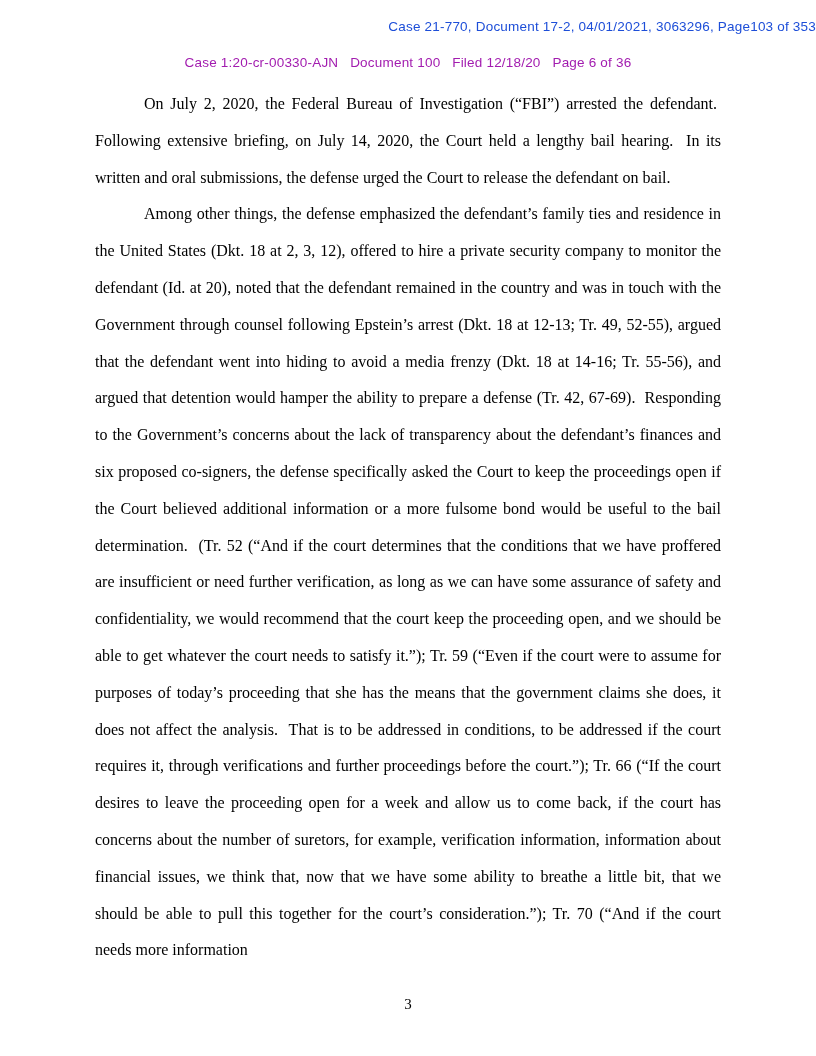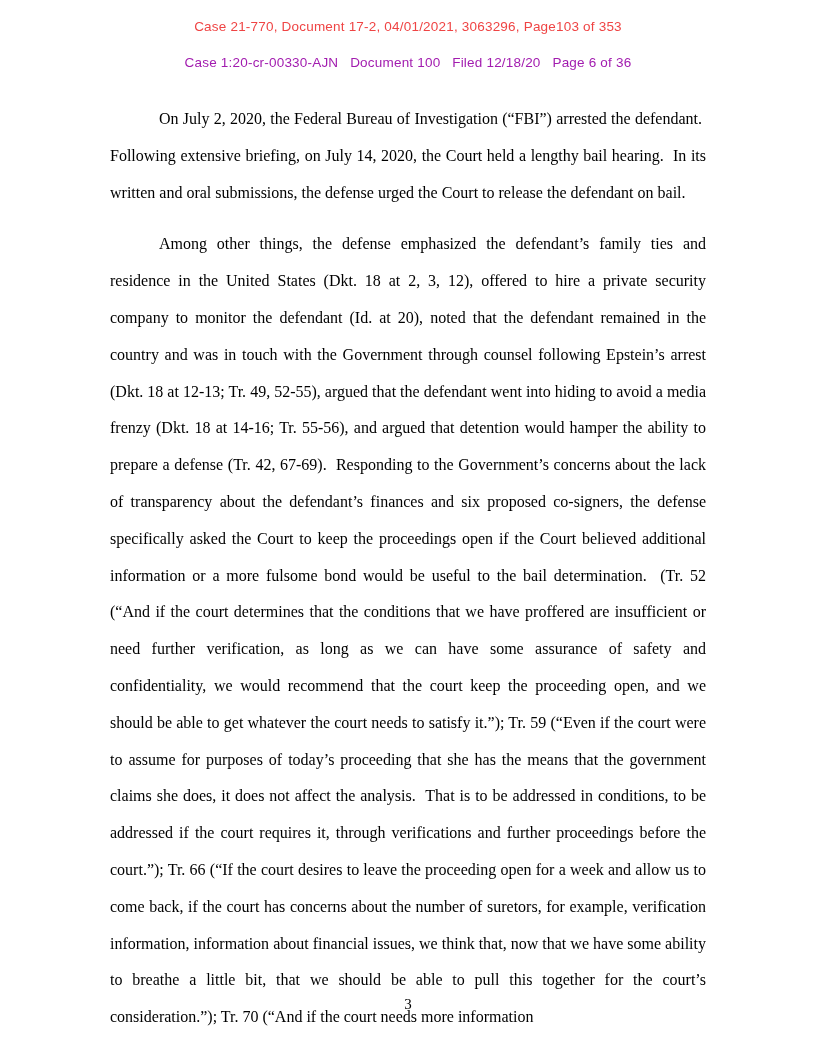--- a/index.html
+++ b/index.html
@@ -22,32 +22,32 @@
     right: 0;
     top: 18px;
     text-align: center;
     font-family: "Liberation Sans", sans-serif;
     font-size: 13.5px;
     letter-spacing: 0.2px;
     white-space: pre;
     line-height: 18px;
   }
   .stamp.blue { color: #a21caf; z-index: 1; margin-top: 36px; }
-  .stamp.red  { color: #ef4444; z-index: 2; }
+  .stamp.red  { color: #1d4ed8; z-index: 2; text-align: right; }
   .doc-body {
     position: absolute;
     left: 95px;
     top: 86px;
     width: 626px;
     font-size: 16px;
     line-height: 36.8px;
     text-align: justify;
   }
   .doc-body p {
-    margin: 15px;
+    margin: 0;
     padding: 0;
     text-indent: 49px;
   }
   .it { }
   .page-number {
     position: absolute;
     left: 0;
     right: 0;
     top: 996px;
     text-align: center;

